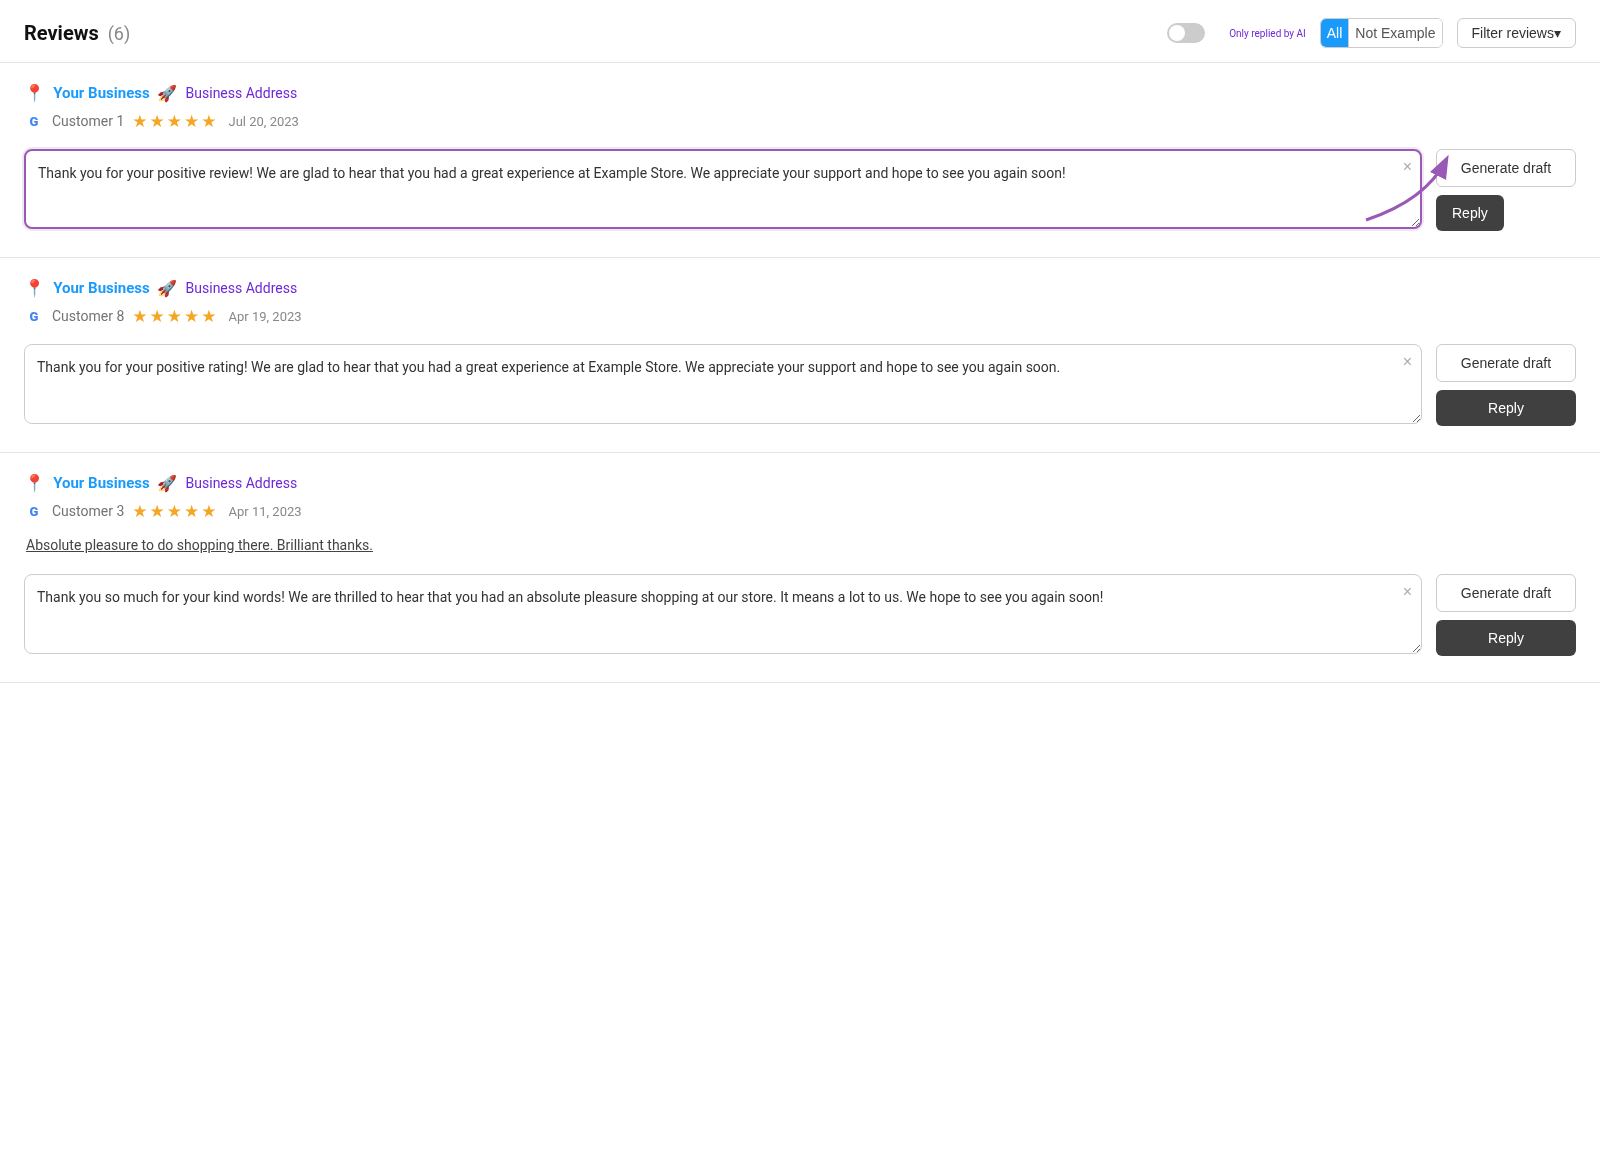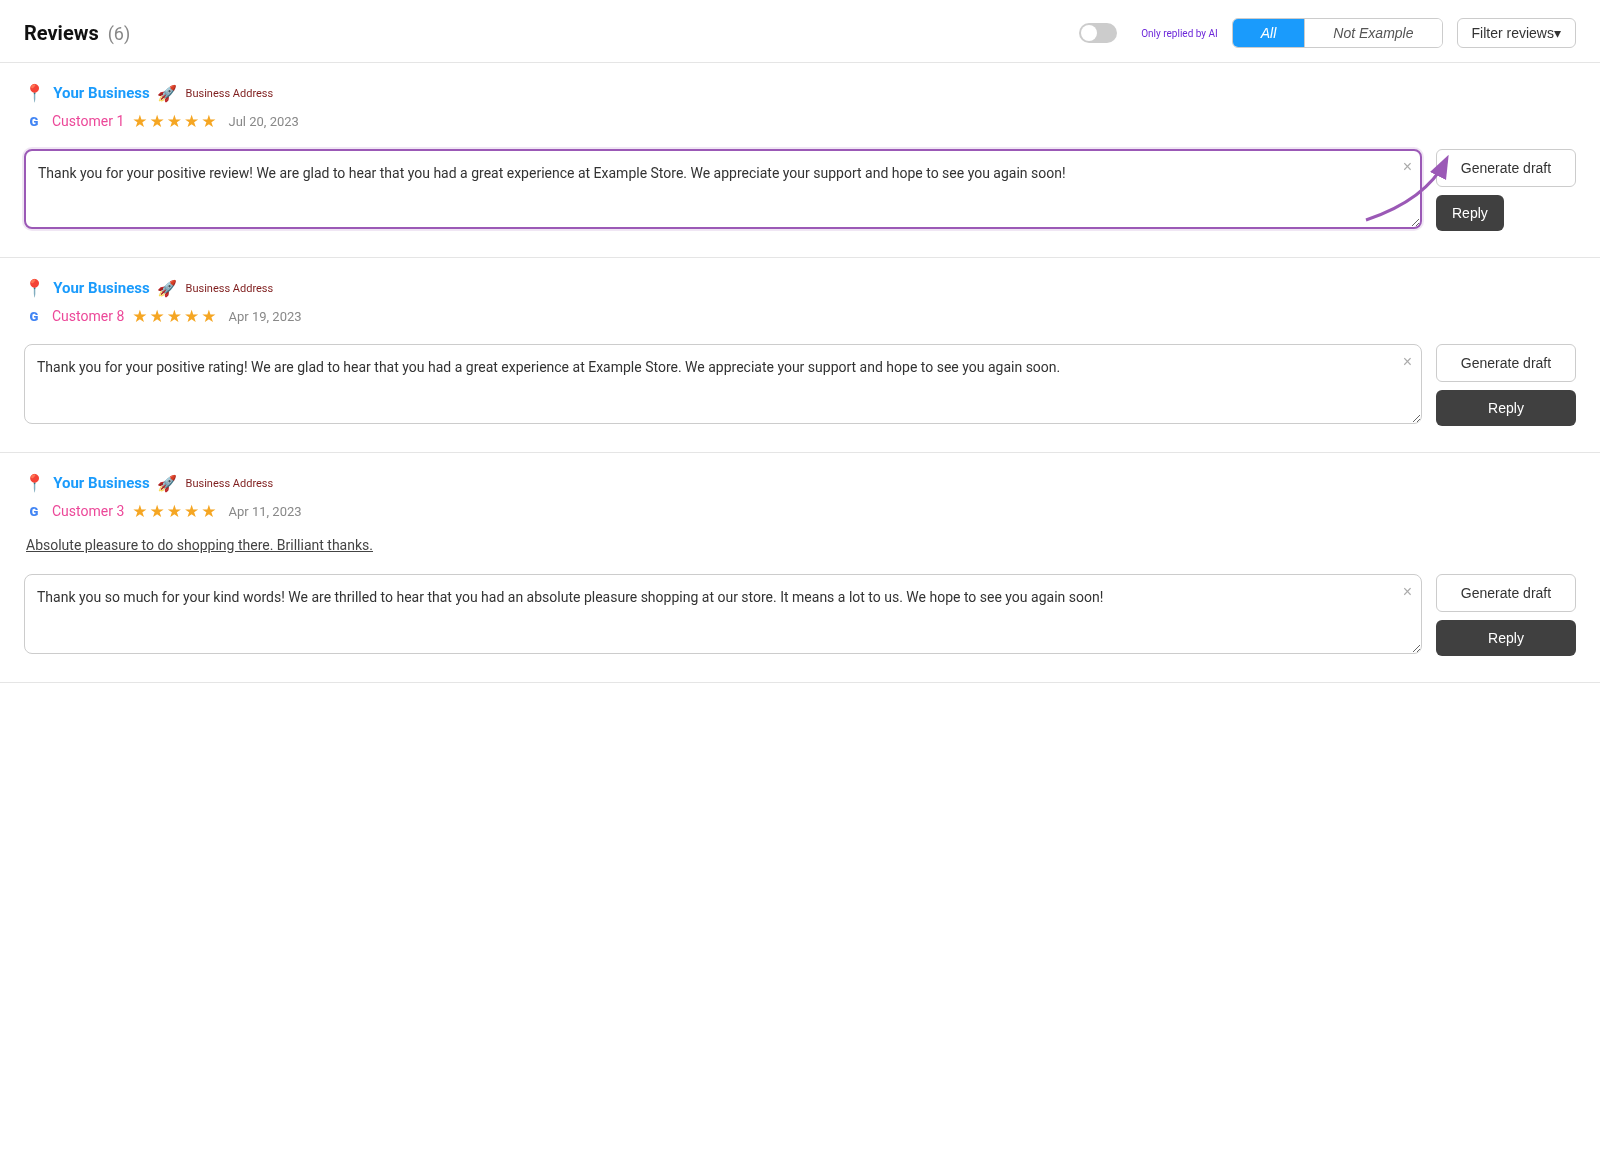--- a/index.html
+++ b/index.html
@@ -58,27 +58,26 @@
       transition: left 0.2s;
     }
 
     .filter-tabs {
       display: flex;
       border: 1px solid #ccc;
       border-radius: 6px;
       overflow: hidden;
     }
     .filter-tab {
-      padding: 6px 28px;
+      padding: 6px 6px;
       font-size: 14px;
       cursor: pointer;
       background: #fff;
       border: none;
       color: #555;
-      font-style: italic;
     }
     .filter-tab.active {
       background: #1a9bfc;
       color: #fff;
       font-weight: 500;
     }
     .filter-tab:first-child {
       border-right: 1px solid #ccc;
     }
 
@@ -107,22 +106,22 @@
       margin-bottom: 8px;
     }
 
     .business-name {
       font-weight: 700;
       color: #1a9bfc;
       font-size: 15px;
     }
 
     .business-address {
-      color: #7f1d1d;
-      font-size: 11px;
+      color: #6d28d9;
+      font-size: 14px;
     }
 
     .pin-icon {
       color: #1a9bfc;
       font-size: 17px;
     }
 
     .rocket-emoji {
       font-size: 16px;
     }
@@ -139,21 +138,21 @@
       height: 20px;
       display: flex;
       align-items: center;
       justify-content: center;
       font-weight: 700;
       font-size: 13px;
     }
 
     .customer-name {
       font-size: 14px;
-      color: #ec4899;
+      color: #737373;
     }
 
     .stars {
       display: flex;
       gap: 2px;
     }
 
     .star {
       color: #f5a623;
       font-size: 17px;

